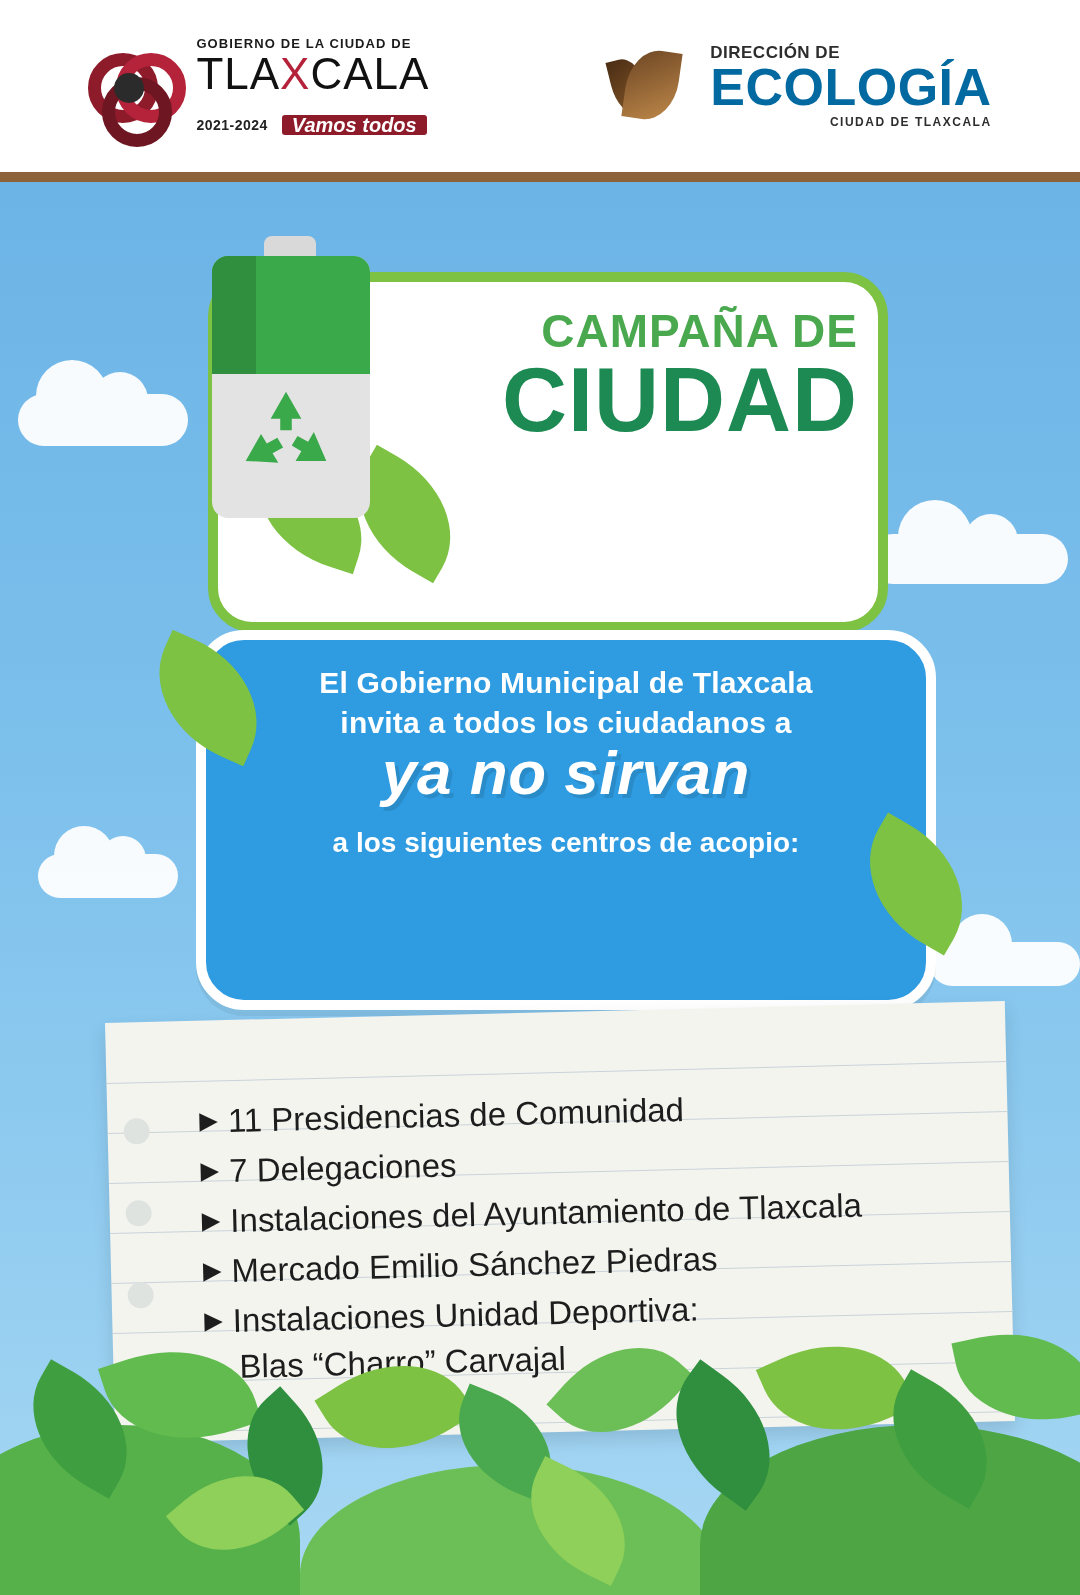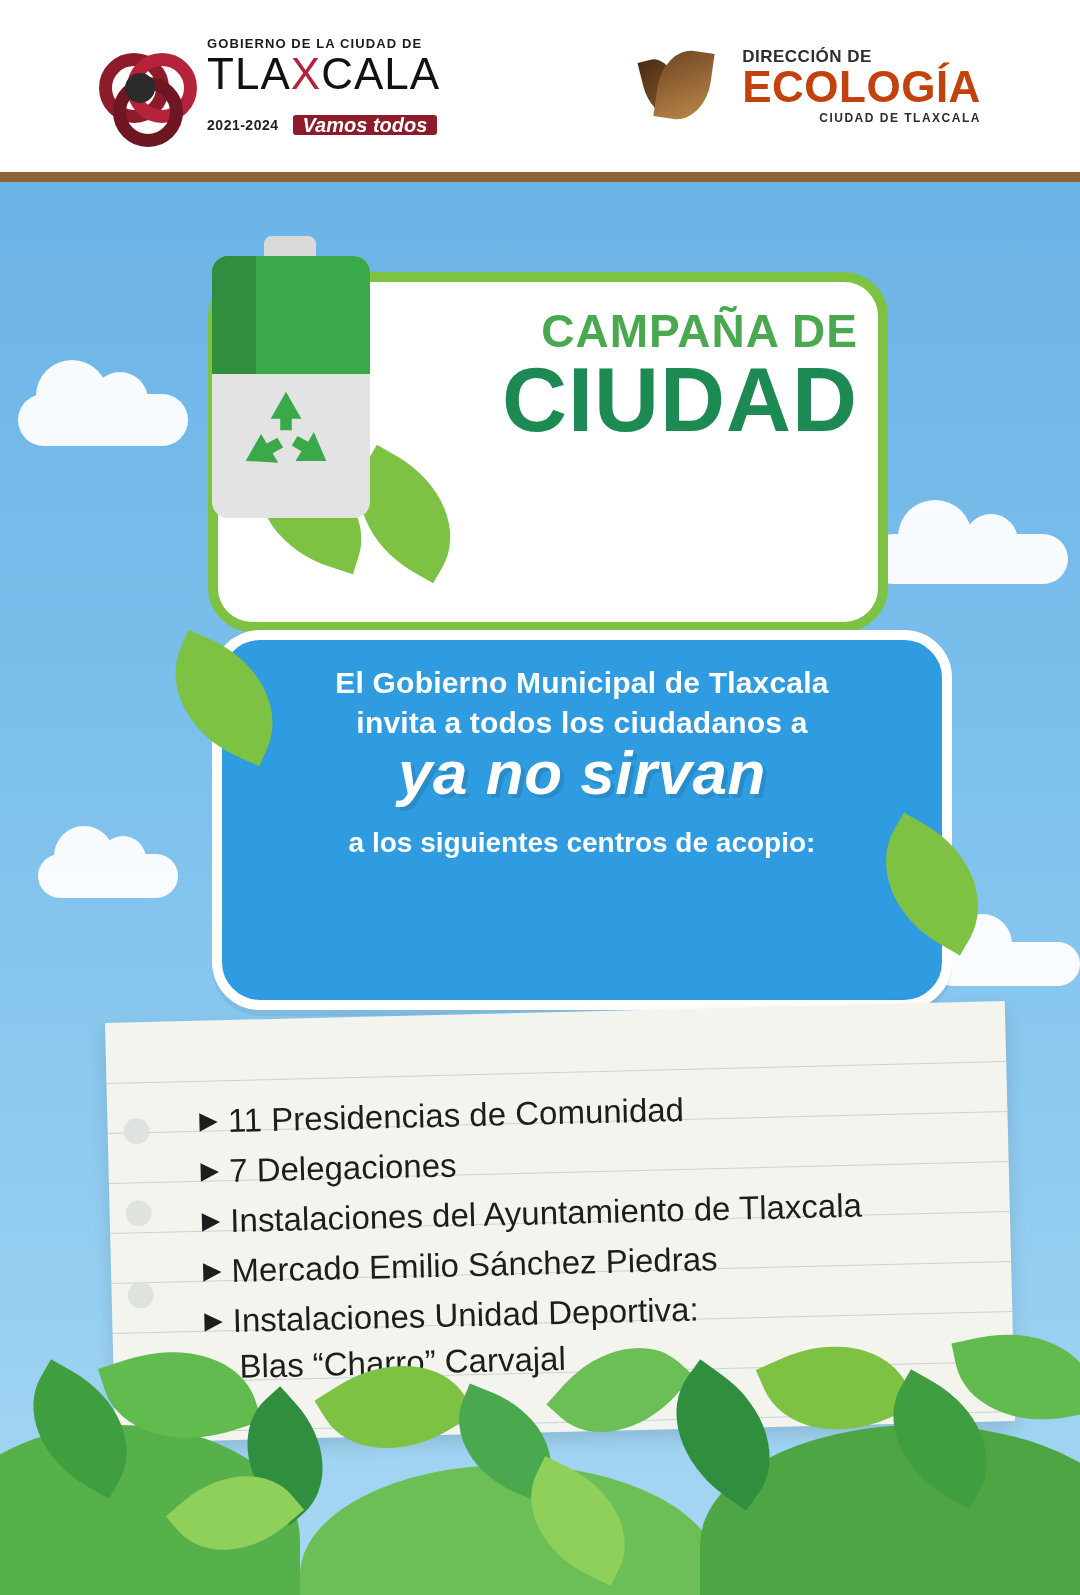--- a/index.html
+++ b/index.html
@@ -69,21 +69,21 @@
   .eco-mark .leafshape{
     position:absolute;width:52px;height:70px;border-radius:60% 0 60% 0;
     background:linear-gradient(150deg,#6b4423,#c08a4a);left:20px;top:8px;transform:rotate(8deg);
   }
   .eco-mark .leafshape2{
     position:absolute;width:34px;height:58px;border-radius:0 60% 0 60%;
     background:linear-gradient(150deg,#4a2d14,#8a5a2b);left:6px;top:16px;transform:rotate(-14deg);
   }
   .eco-text{line-height:1;}
   .eco-top{font-size:17px;font-weight:bold;color:#2d2d2d;letter-spacing:0.5px;}
-  .eco-big{font-size:44px;font-weight:bold;color:#c2410c;letter-spacing:0.5px;line-height:1;}
+  .eco-big{font-size:52px;font-weight:bold;color:#0369a1;letter-spacing:0.5px;line-height:1;}
   .eco-bottom{font-size:12px;font-weight:bold;color:#2d2d2d;letter-spacing:1.5px;text-align:right;margin-top:3px;}
 
   
   .sky{
     position:absolute;left:0;top:182px;width:1080px;height:1413px;
     background:linear-gradient(180deg,#6cb4e6 0%,#7cc0ec 40%,#93cdf0 75%,#a8d8f3 100%);
     overflow:hidden;
   }
   .cloud{position:absolute;background:#ffffff;border-radius:999px;opacity:0.95;}
   .cloud .puff{position:absolute;background:#ffffff;border-radius:50%;}
@@ -118,21 +118,21 @@
   }
   .title-text{
     position:absolute;left:200px;top:26px;width:440px;text-align:right;line-height:1;
   }
   .tt1{font-size:46px;font-weight:bold;color:#4aa94e;letter-spacing:1px;}
   .tt2{font-size:46px;font-weight:bold;color:#4aa94e;letter-spacing:1px;margin-top:6px;}
   .tt3{font-size:90px;font-weight:bold;color:#1c8a52;letter-spacing:1px;margin-top:4px;line-height:0.95;}
 
   
   .invite-card{
-    position:absolute;left:212px;top:630px;width:720px;height:360px;
+    position:absolute;left:196px;top:630px;width:720px;height:360px;
     background:#2f9be0;border:10px solid #ffffff;border-radius:48px;
     z-index:10;color:#ffffff;text-align:center;
     box-shadow:0 6px 0 rgba(0,0,0,0.06);
   }
   .inv-l1{font-size:30px;font-weight:bold;margin-top:26px;letter-spacing:0.2px;}
   .inv-l2{font-size:30px;font-weight:bold;margin-top:6px;letter-spacing:0.2px;}
   .inv-big1,.inv-big2{
     font-size:62px;font-weight:bold;font-style:italic;letter-spacing:0.5px;line-height:1.05;
     text-shadow:4px 4px 0 rgba(0,0,0,0.10);
   }

